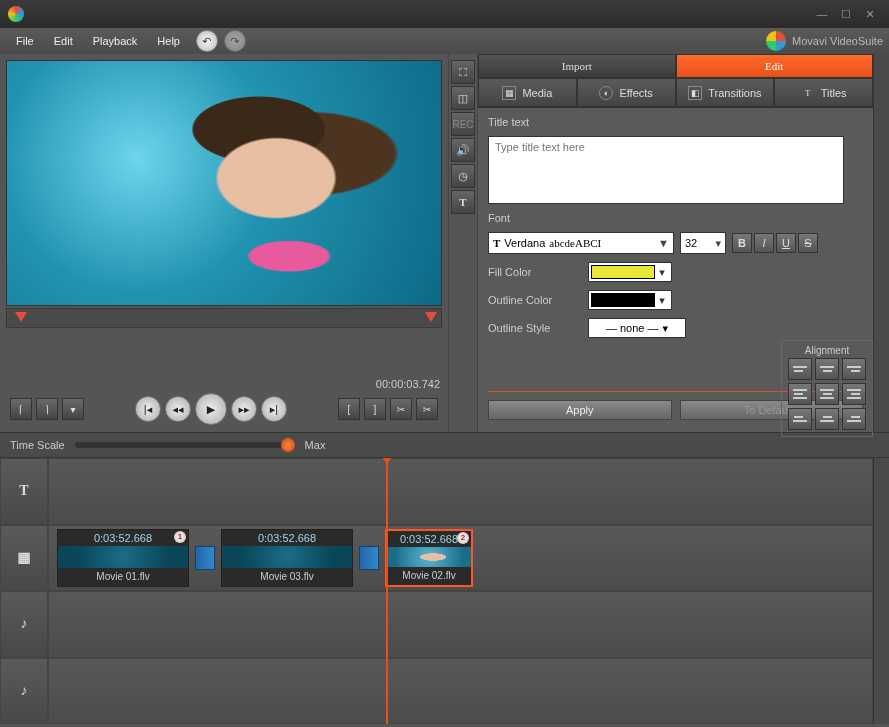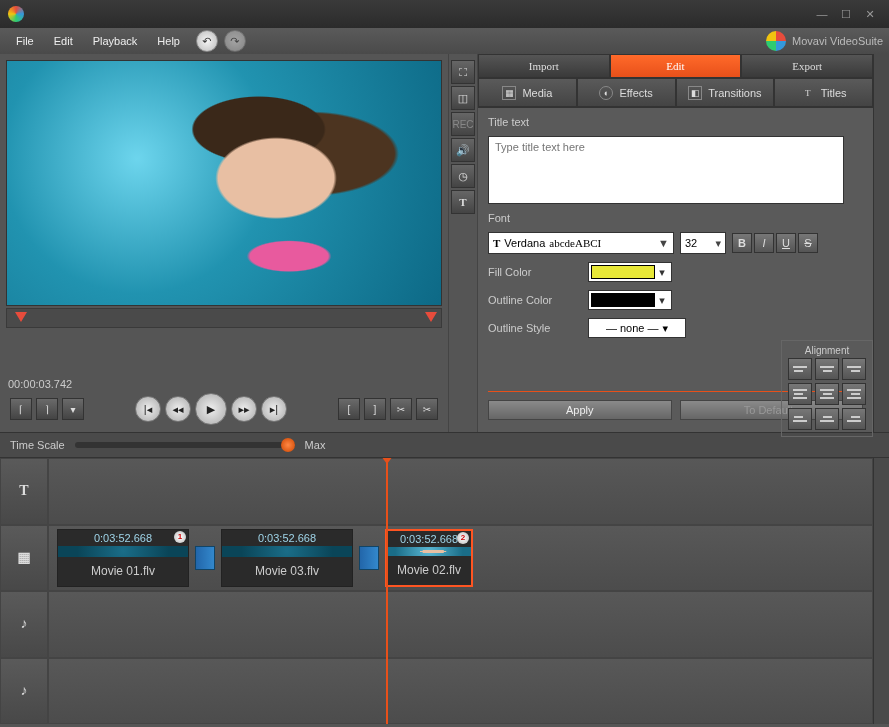--- a/index.html
+++ b/index.html
@@ -23,21 +23,21 @@
 .viewer .photo { width: 100%; height: 100%; background:
   radial-gradient(ellipse 35% 42% at 62% 48%, #e8bfa3 0%, #e8bfa3 38%, transparent 40%),
   radial-gradient(ellipse 25% 22% at 58% 28%, #3a2819 0%, #3a2819 60%, transparent 62%),
   radial-gradient(ellipse 35% 30% at 70% 38%, #4c3420 0%, #4c3420 55%, transparent 58%),
   radial-gradient(ellipse 15% 10% at 65% 80%, #e85a9e 0%, #e85a9e 60%, transparent 65%),
   radial-gradient(circle at 30% 40%, #6dd5ed 0%, #2193b0 40%, #0d6986 100%);
 }
 .scrubber { height: 20px; background: #4a4a4a; margin-top: 2px; position: relative; border:1px solid #3a3a3a; }
 .scrubber .marker { position:absolute; left:8px; top:3px; width:0; height:0; border-left:6px solid transparent; border-right:6px solid transparent; border-top:10px solid #e74c3c; }
 .scrubber .markerR { position:absolute; right:4px; top:3px; width:0; height:0; border-left:6px solid transparent; border-right:6px solid transparent; border-top:10px solid #e74c3c; }
-.timecode { text-align: left; color: #ccc; padding: 2px; font-size: 11px; margin-top: 48px; }
+.timecode { text-align: right; color: #ccc; padding: 2px; font-size: 11px; margin-top: 48px; }
 .transport { height: 34px; display: flex; align-items: center; gap: 4px; padding: 0 4px; }
 .tbtn { width: 22px; height: 22px; border:1px solid #333; background: linear-gradient(#6a6a6a,#444); display:flex; align-items:center; justify-content:center; color:#ddd; cursor:pointer; font-size:10px; }
 .roundbtn { width: 26px; height: 26px; border-radius: 50%; background: radial-gradient(#eee,#aaa); border:1px solid #777; display:flex; align-items:center; justify-content:center; color:#222; cursor:pointer; }
 .roundbtn.big { width: 32px; height: 32px; }
 .tgap { flex: 1; }
 
 .toolstrip { width: 30px; background: #555; display:flex; flex-direction:column; gap:2px; padding:6px 2px; border-left:1px solid #444; border-right:1px solid #444;}
 .toolstrip .tool { width:24px; height:24px; background: linear-gradient(#666,#444); border:1px solid #333; display:flex; align-items:center; justify-content:center; color:#ddd; font-size:11px; cursor:pointer; }
 .toolstrip .tool.txt { font-family: Georgia,serif; font-weight:bold; }
 
@@ -97,21 +97,21 @@
 
 .clip { width:132px; height:90%; background:#3a3a3a; border:1px solid #222; display:flex; flex-direction:column; position:relative; }
 .clip.sel { border:2px solid #ff5522; }
 .clip .chead { height:16px; background:#2a2a2a; color:#9fd4e8; font-size:9px; display:flex; align-items:center; justify-content:center; position:relative; }
 .clip .badge { position:absolute; right:2px; top:1px; width:12px; height:12px; border-radius:50%; background:radial-gradient(#fff,#bbb); color:#c00; font-size:8px; display:flex; align-items:center; justify-content:center; font-weight:bold; }
 .clip .cthumb { flex:1; background: radial-gradient(circle at 50% 45%, #1a6d88 0%, #0a4558 70%); }
 .clip .cthumb.face { background:
   radial-gradient(ellipse 40% 48% at 55% 50%, #e8bfa3 0%, #e8bfa3 38%, transparent 40%),
   radial-gradient(circle at 50% 50%, #5ab8d4 0%, #1a6d88 80%);
 }
-.clip .cfoot { height:29px; background:#2a2a2a; color:#ccc; font-size:12px; display:flex; align-items:center; justify-content:center; }
+.clip .cfoot { height:18px; background:#2a2a2a; color:#ccc; font-size:10px; display:flex; align-items:center; justify-content:center; }
 .trans { width:20px; height:24px; background:linear-gradient(90deg,#2266aa,#3388cc); border:1px solid #114466; }
 
 .rightscroll { width:16px; background:#4a4a4a; border-left:1px solid #333; }
 
 .relwrap { position:relative; }
 </style>
 </head>
 <body>
 
 <div class="titlebar">
@@ -170,21 +170,20 @@
     <div class="tool" style="color:#888;font-size:10px">REC</div>
     <div class="tool">🔊</div>
     <div class="tool">◷</div>
     <div class="tool txt">T</div>
   </div>
 
   <div class="rightpanel">
     <div class="maintabs">
       <div class="mtab">Import</div>
       <div class="mtab active">Edit</div>
-      <div class="mtab">Export</div>
     </div>
     <div class="subtabs">
       <div class="stab">
           <span class="sicon">▦</span>
           <span>Media</span>
         </div>
       <div class="stab">
           <span class="sicon" style="border-radius:50%">◐</span>
           <span>Effects</span>
         </div>

